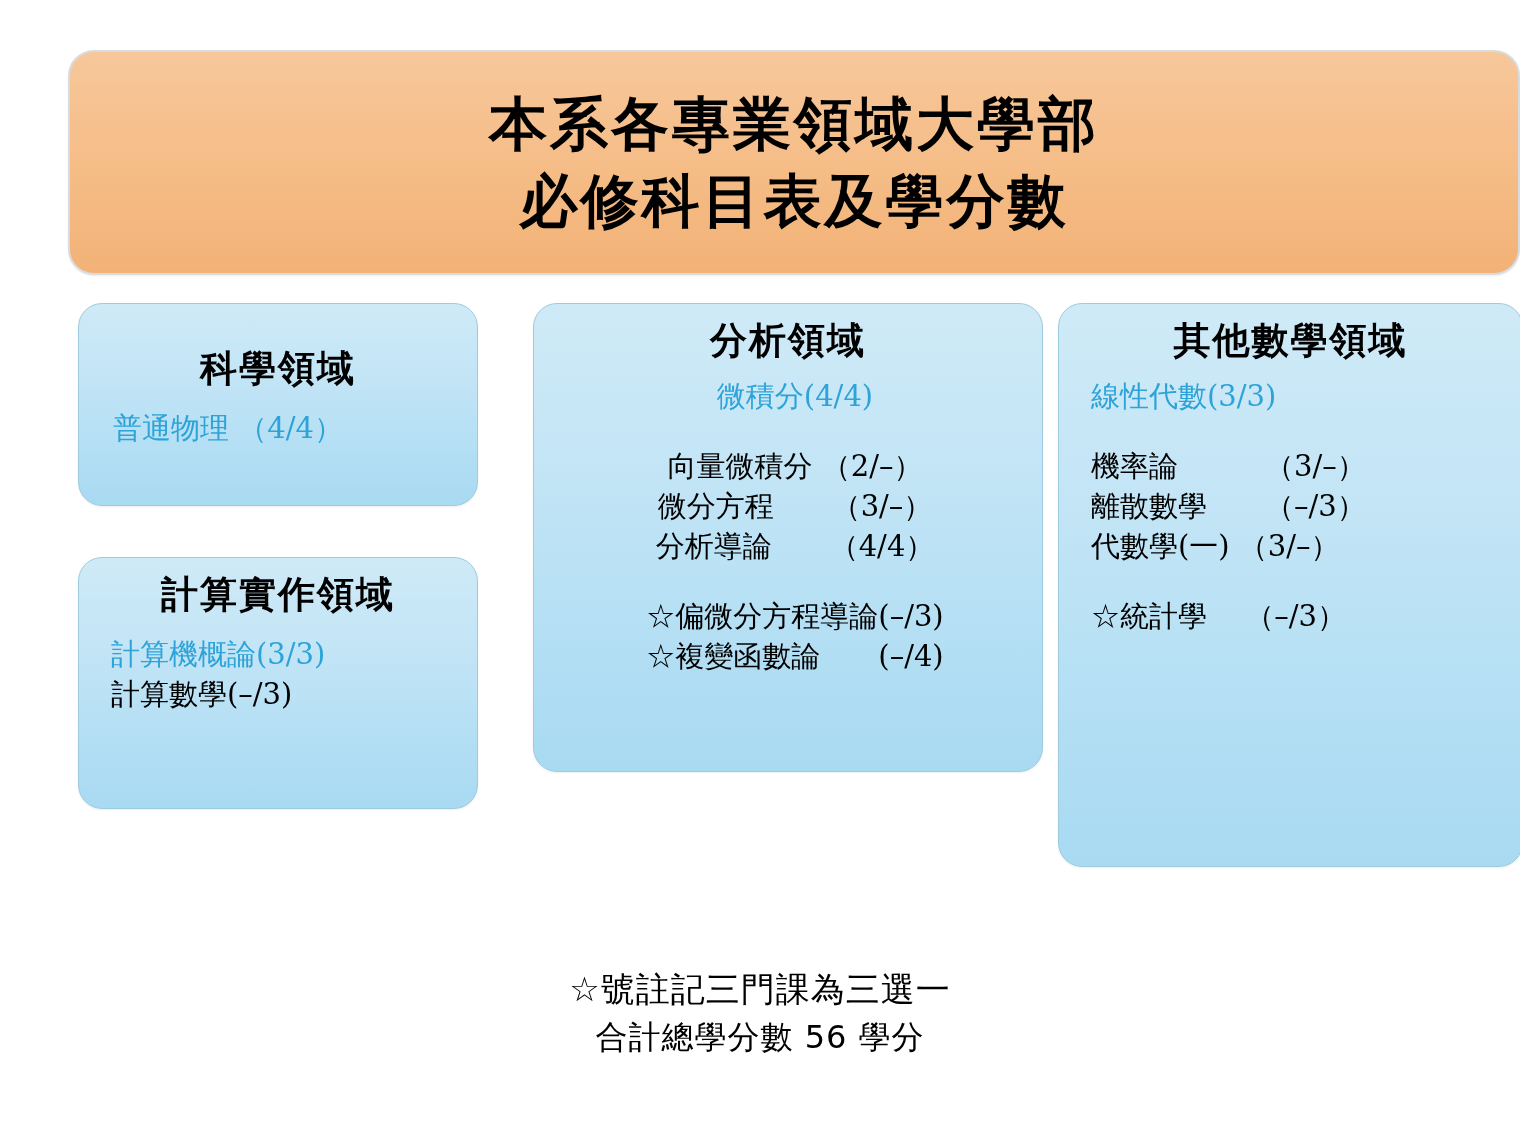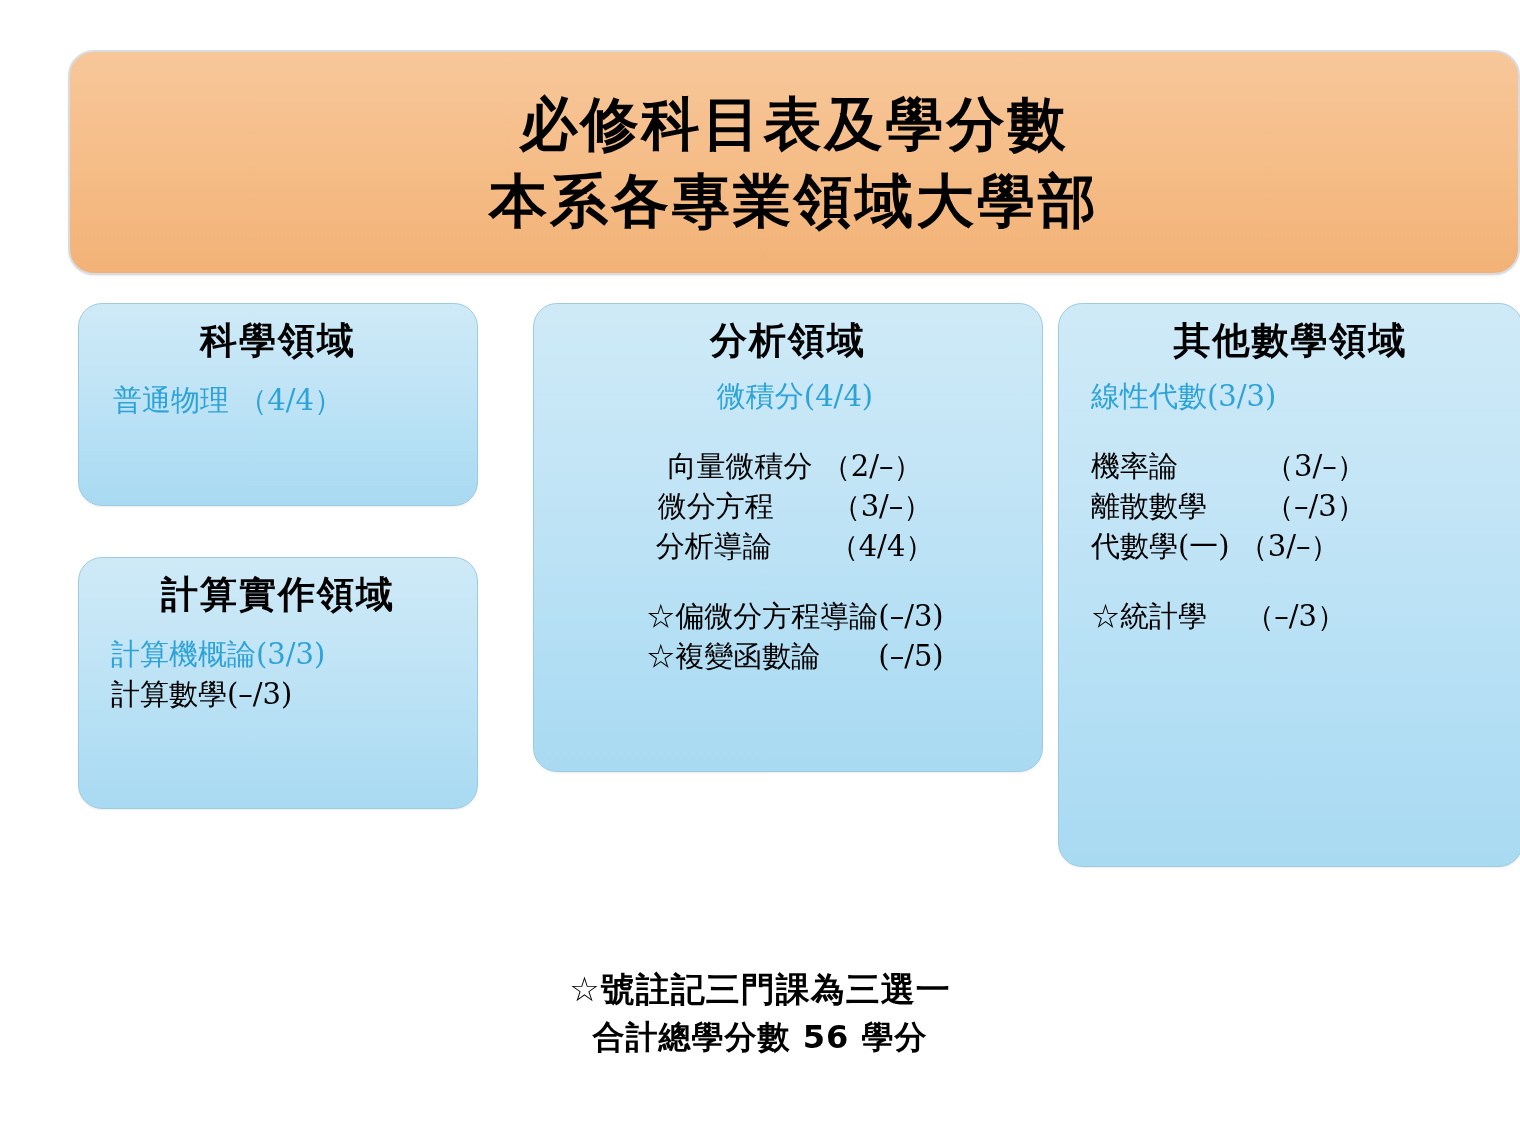--- a/index.html
+++ b/index.html
@@ -75,21 +75,21 @@
     height: 30px;
   }
 
   
   #panel-science {
     left: 78px;
     top: 303px;
     width: 400px;
     height: 203px;
   }
-  #panel-science .panel-title { margin-bottom: 18px; }
+  #panel-science .panel-title { margin-bottom: 18px; margin-top: 28px; }
   #panel-science .course-line { padding-left: 16px; }
 
   #panel-compute {
     left: 78px;
     top: 557px;
     width: 400px;
     height: 252px;
   }
   #panel-compute .panel-title { margin-bottom: 18px; }
   #panel-compute .course-line { padding-left: 14px; }
@@ -114,35 +114,35 @@
   #footer-notes {
     position: absolute;
     left: 0;
     top: 965px;
     width: 1520px;
     text-align: center;
     font-family: "DejaVu Sans", "Liberation Sans", sans-serif;
   }
   #footer-notes .fline {
     font-size: 34px;
-    font-weight: bold;
+    font-weight: normal;
     color: #000000;
     line-height: 1.45;
     letter-spacing: 1px;
   }
   #footer-notes .fline2 {
     font-size: 32px;
   }
 </style>
 </head>
 <body>
 
 <div id="title-banner">
+  <div class="tline">本系各專業領域大學部</div>
   <div class="tline">必修科目表及學分數</div>
-  <div class="tline">本系各專業領域大學部</div>
 </div>
 
 <div class="panel" id="panel-science">
   <div class="panel-title">科學領域</div>
   <div class="course-line hl">普通物理 （4/4）</div>
 </div>
 
 <div class="panel" id="panel-compute">
   <div class="panel-title">計算實作領域</div>
   <div class="course-line hl">計算機概論(3/3)</div>
@@ -151,21 +151,21 @@
 
 <div class="panel" id="panel-analysis">
   <div class="panel-title">分析領域</div>
   <div class="course-line hl">微積分(4/4)</div>
   <div class="gap"></div>
   <div class="course-line">向量微積分 （2/–）</div>
   <div class="course-line">微分方程　　（3/–）</div>
   <div class="course-line">分析導論　　（4/4）</div>
   <div class="gap"></div>
   <div class="course-line">☆偏微分方程導論(–/3)</div>
-  <div class="course-line">☆複變函數論　　(–/5)</div>
+  <div class="course-line">☆複變函數論　　(–/4)</div>
 </div>
 
 <div class="panel" id="panel-othermath">
   <div class="panel-title">其他數學領域</div>
   <div class="course-line hl">線性代數(3/3)</div>
   <div class="gap"></div>
   <div class="course-line">機率論　　　（3/–）</div>
   <div class="course-line">離散數學　　（–/3）</div>
   <div class="course-line">代數學(一) （3/–）</div>
   <div class="gap"></div>

